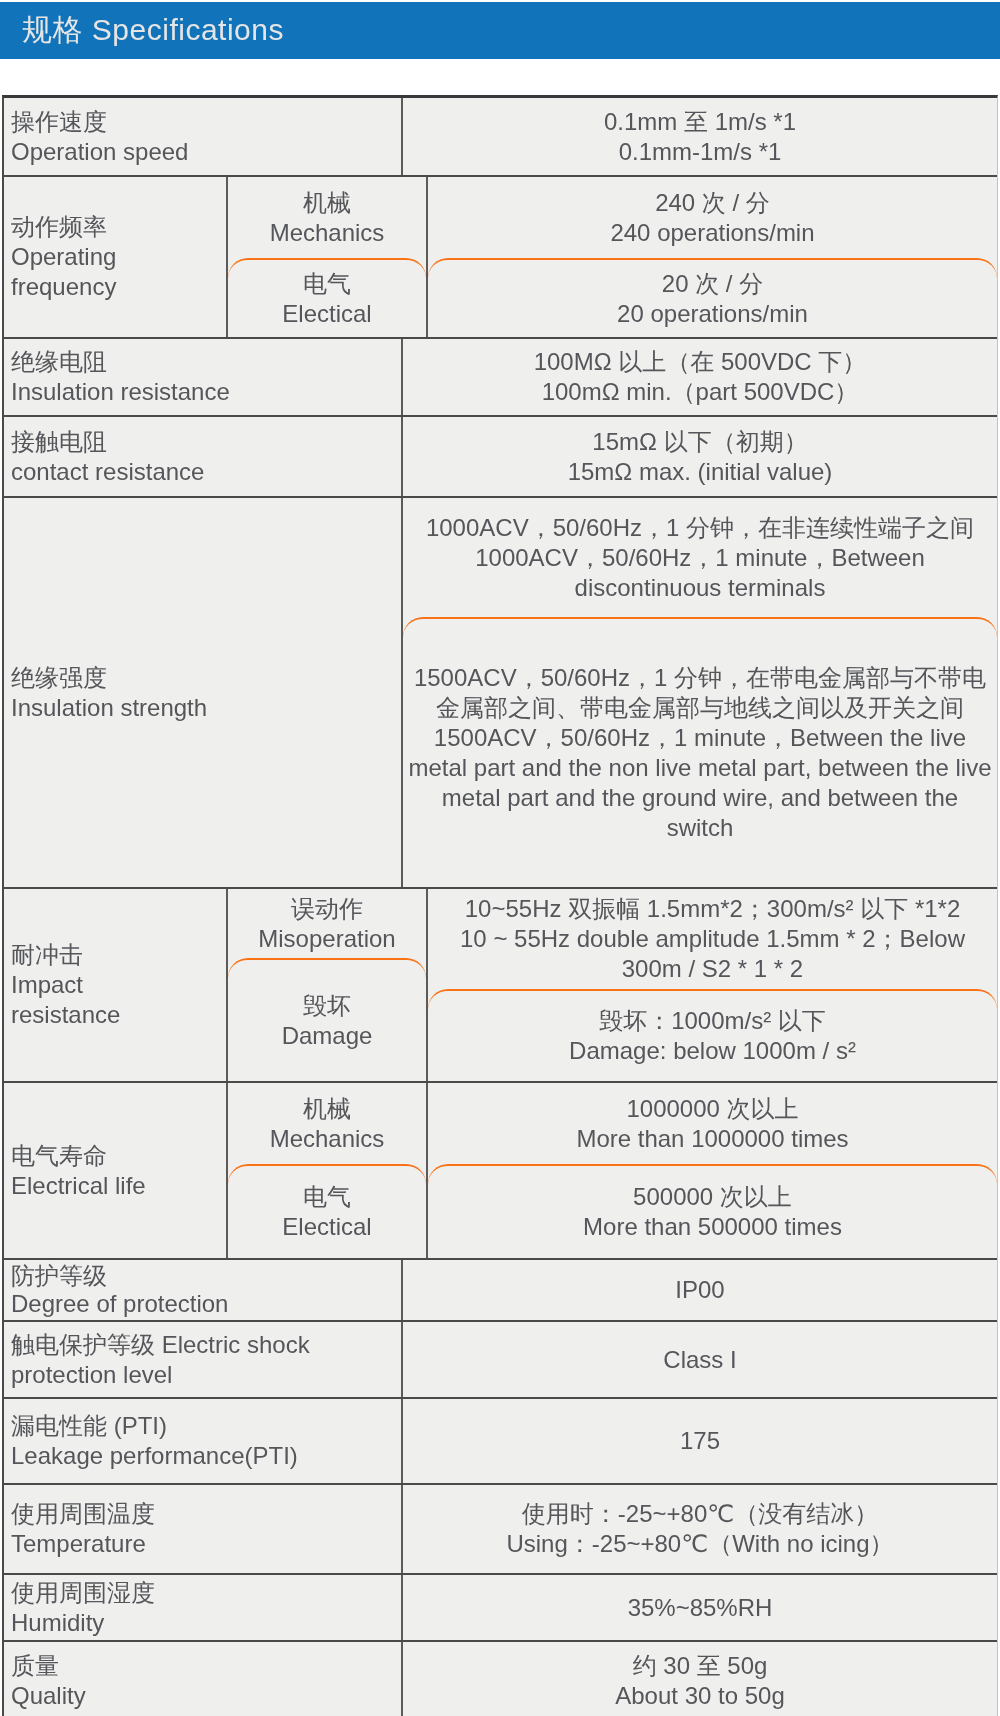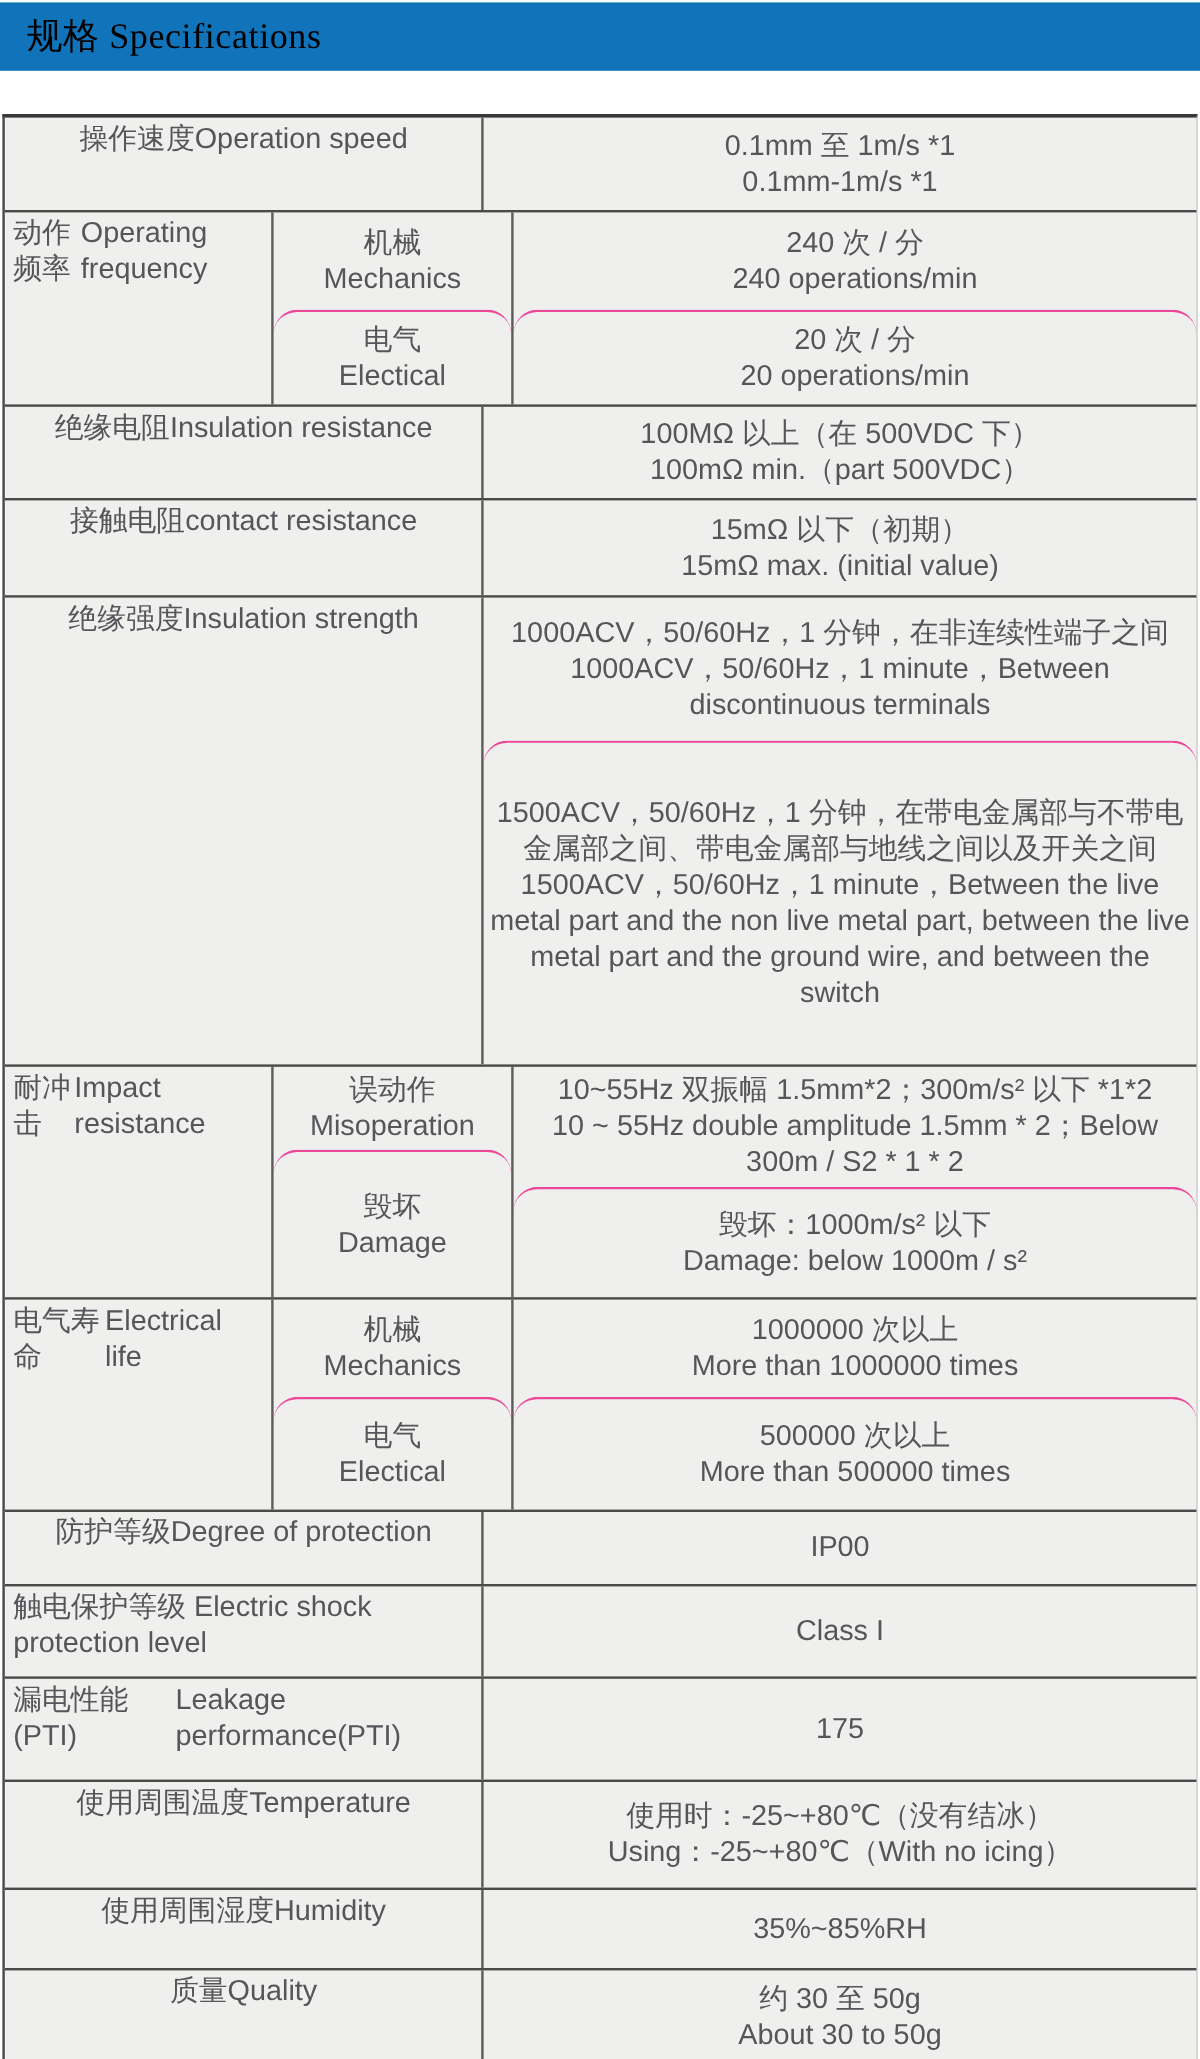--- a/index.html
+++ b/index.html
@@ -13,40 +13,39 @@
   }
   .header-bar {
     margin-top: 2px;
     height: 57px;
     background: #1173b9;
     display: flex;
     align-items: center;
     padding-left: 22px;
   }
   .header-bar .title {
-    color: #000000;
+    color: #e5e5e5;
     font-size: 30px;
     font-weight: 500;
     letter-spacing: 0.5px;
-    font-family: Liberation Serif, serif;
   }
   .spec-table {
     margin: 36px 2px 0 2px;
     background: #efefee;
     border-top: 3px solid #39373a;
     border-bottom: 3px solid #39373a;
     border-left: 2px solid #4b4a49;
     border-right: 1px solid #c5c4c2;
   }
   .row { display: flex; align-items: stretch; }
   .row + .row { border-top: 2px solid #4b4a49; }
   .lbl {
     flex: none;
     display: flex;
-    flex-direction: row;
+    flex-direction: column;
     justify-content: center;
     padding: 3px 6px 3px 7px;
     font-size: 24px;
     line-height: 30px;
     text-align: left;
   }
   .lbl.wide   { width: 397px; }
   .lbl.narrow { width: 197px; }
   .subcol, .valcol {
     display: flex;
@@ -59,21 +58,21 @@
     display: flex;
     flex-direction: column;
     justify-content: center;
     text-align: center;
     padding: 3px 5px;
     font-size: 24px;
     line-height: 30px;
     border-radius: 20px;
   }
   .cell.grow { flex: 1; }
-  .cell + .cell { border-top: 2px solid #ec4899; }
+  .cell + .cell { border-top: 2px solid #f97316; }
   .zh, .en, .vline { font-size: 24px; line-height: 30px; }
 </style>
 </head>
 <body>
 
 <div class="header-bar">
   <div class="title">规格 Specifications</div>
 </div>
 
 <div class="spec-table">

